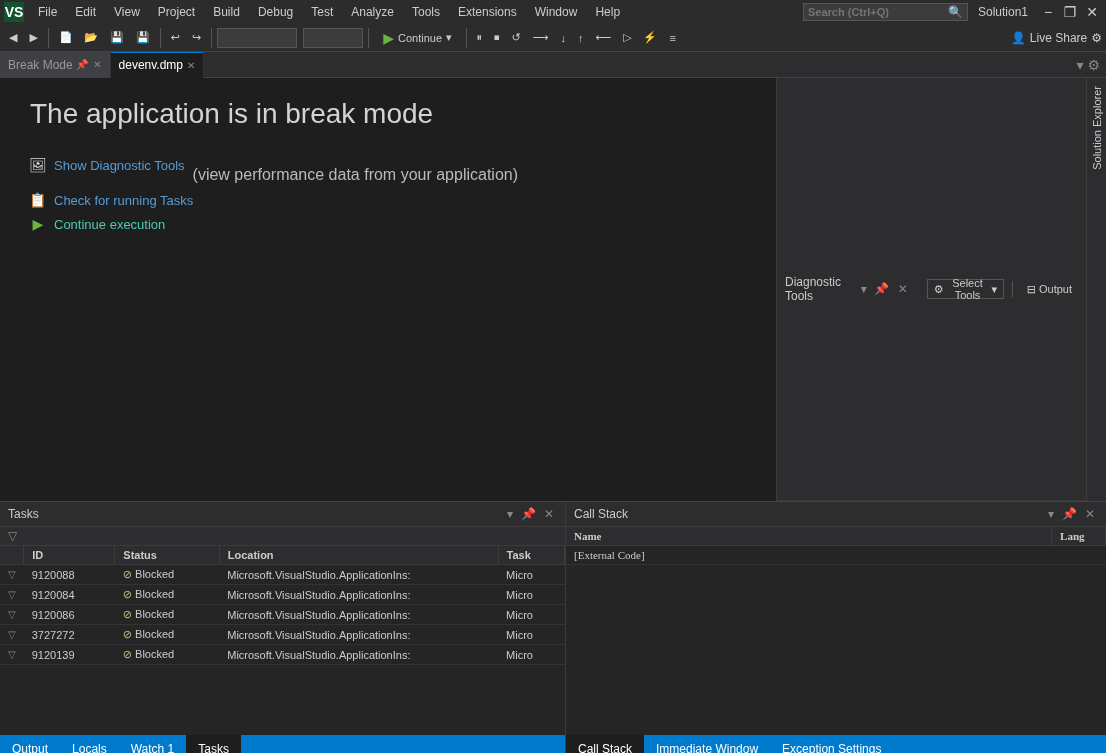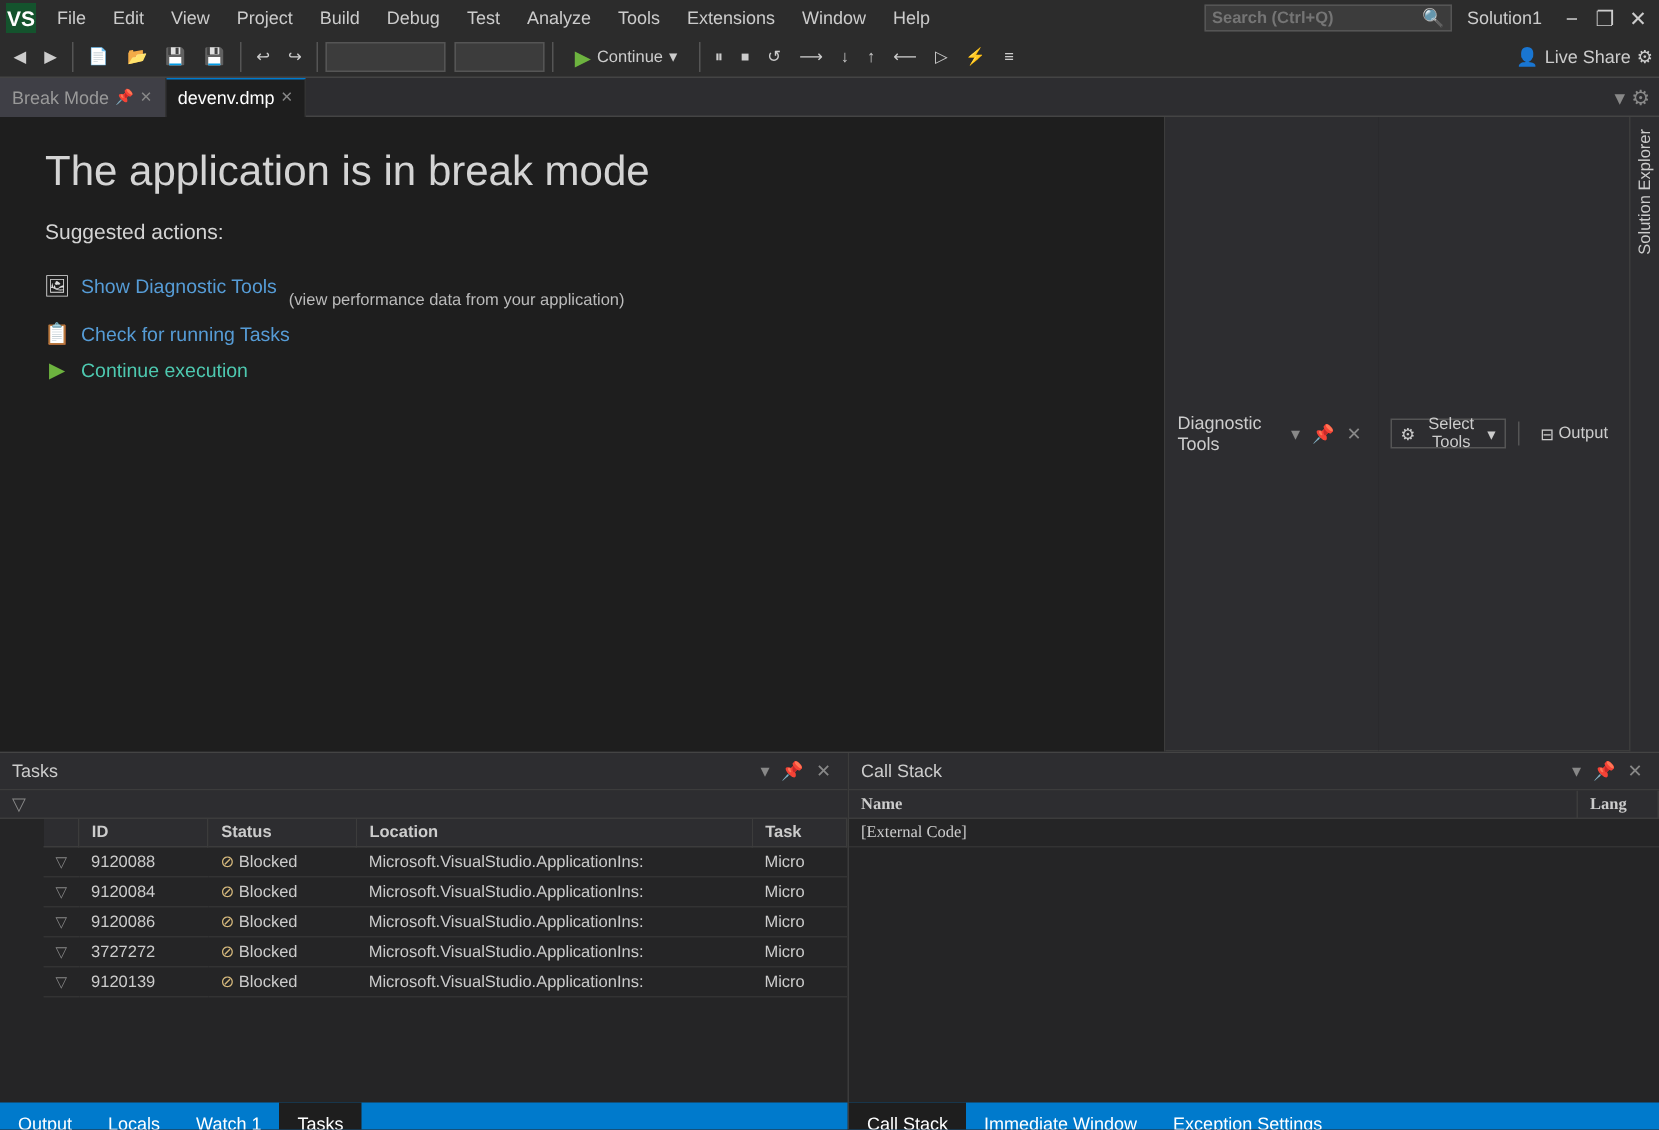--- a/index.html
+++ b/index.html
@@ -37,21 +37,21 @@
 
     
     .break-content { flex: 1; background: #1e1e1e; padding: 20px 30px; overflow: auto; }
     .break-title { font-size: 28px; font-weight: 300; color: #d4d4d4; margin-bottom: 16px; }
     .break-desc { font-size: 13px; color: #bbb; margin-bottom: 24px; line-height: 1.5; max-width: 720px; }
     .suggested-title { font-size: 14px; color: #d4d4d4; margin-bottom: 12px; }
     .action-item { display: flex; align-items: center; gap: 8px; margin-bottom: 8px; }
     .action-icon { width: 16px; height: 16px; display: flex; align-items: center; justify-content: center; font-size: 14px; }
     .action-link { color: #4ec9b0; text-decoration: none; cursor: pointer; font-size: 13px; }
     .action-link-blue { color: #569cd6; text-decoration: none; cursor: pointer; font-size: 13px; }
-    .action-label { color: #bbb; font-size: 11px; margin-top: 20px; }
+    .action-label { color: #bbb; font-size: 16px; margin-top: 20px; }
 
     
     .diag-panel { width: 310px; background: #252526; border-left: 1px solid #3c3c3c; display: flex; flex-direction: row; }
     .diag-header { background: #2d2d30; padding: 4px 8px; display: flex; align-items: center; justify-content: space-between; border-bottom: 1px solid #3c3c3c; }
     .diag-title { font-size: 12px; color: #ccc; }
     .diag-controls { display: flex; gap: 2px; }
     .diag-ctrl-btn { background: transparent; border: none; color: #888; cursor: pointer; font-size: 12px; padding: 1px 3px; }
     .diag-toolbar { display: flex; align-items: center; gap: 4px; padding: 4px 8px; background: #2d2d30; border-bottom: 1px solid #3c3c3c; }
     .select-tools-btn { background: transparent; border: 1px solid #555; color: #ccc; padding: 2px 6px; font-size: 11px; cursor: pointer; display: flex; align-items: center; gap: 3px; height: 20px; }
     .output-btn { background: transparent; border: none; color: #ccc; padding: 2px 6px; font-size: 11px; cursor: pointer; display: flex; align-items: center; gap: 3px; }
@@ -177,21 +177,20 @@
     <button class="tab-opt-btn">▾</button>
     <button class="tab-opt-btn">⚙</button>
   </div>
 
 </div>
 
 <div class="main-layout" style="height: 423px;">
 
   <div class="break-content">
     <h1 class="break-title">The application is in break mode</h1>
-    <p class="suggested-title">Suggested actions:</p>
     <div class="action-item">
       <span class="action-icon">🖼</span>
       <a class="action-link-blue">Show Diagnostic Tools</a>
       <span class="action-label"> (view performance data from your application)</span>
     </div>
     <div class="action-item">
       <span class="action-icon">📋</span>
       <a class="action-link-blue">Check for running Tasks</a>
     </div>
     <div class="action-item">
@@ -235,21 +234,21 @@
       <span class="panel-title">Tasks</span>
       <div class="panel-controls">
         <button class="panel-ctrl">▾</button>
         <button class="panel-ctrl">📌</button>
         <button class="panel-ctrl">✕</button>
       </div>
     </div>
     <div class="tasks-filter">
       <span class="filter-icon">▽</span>
     </div>
-    <div class="tasks-table" style="flex: 1 1 0%; overflow: auto; padding-left: 29px;">
+    <div class="tasks-table" style="flex: 1 1 0%; overflow: auto;">
       <table>
         <thead>
           <tr>
             <th style="width:20px;"></th>
             <th>ID</th>
             <th>Status</th>
             <th>Location</th>
             <th>Task</th>
           </tr>
         </thead>

